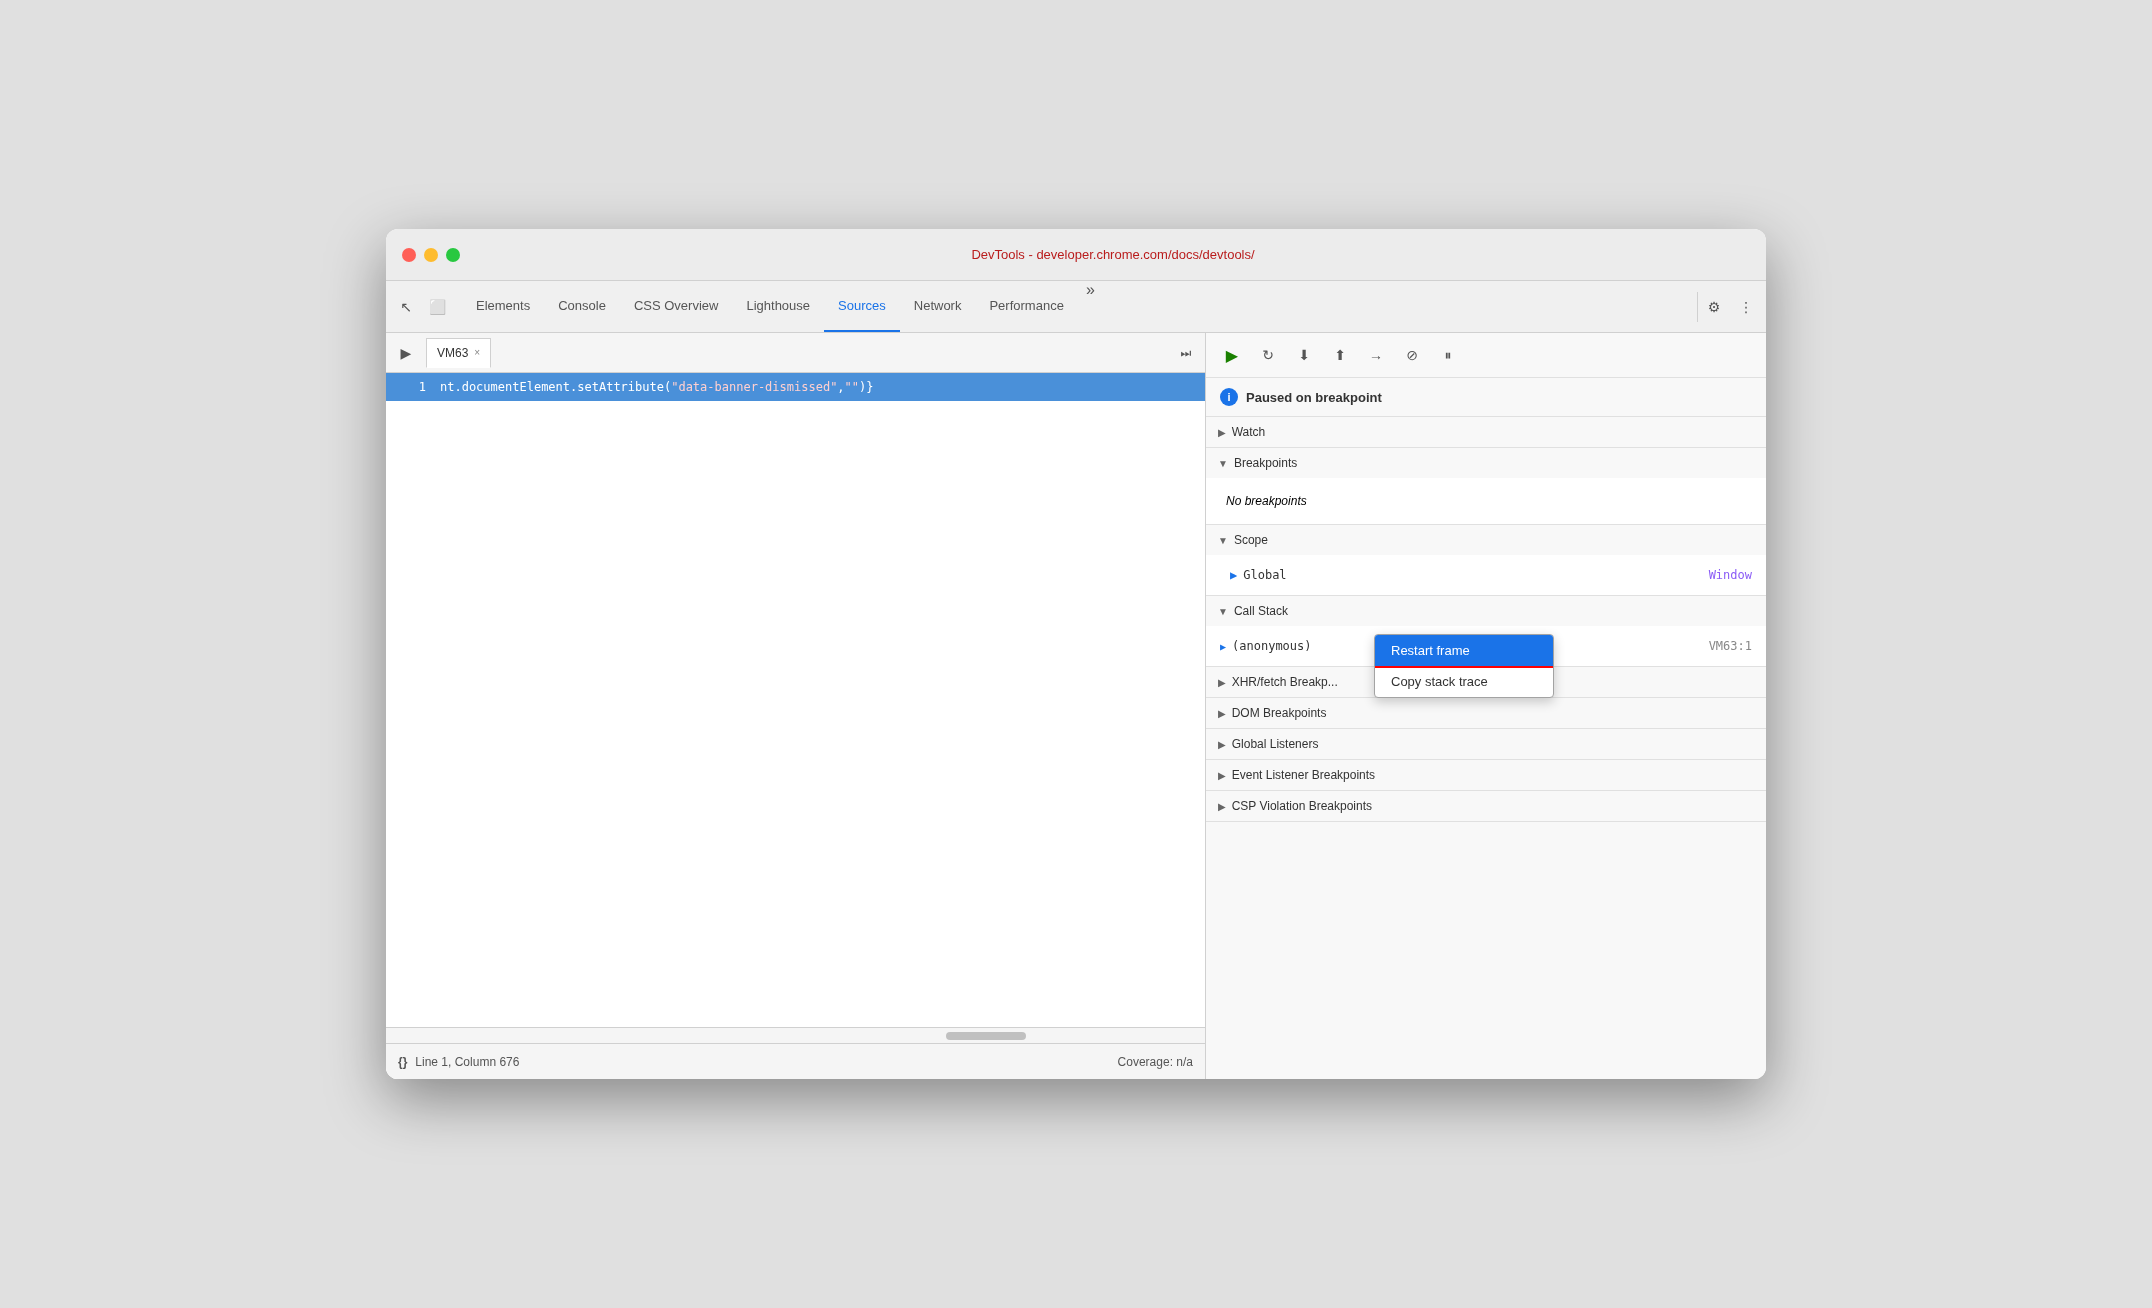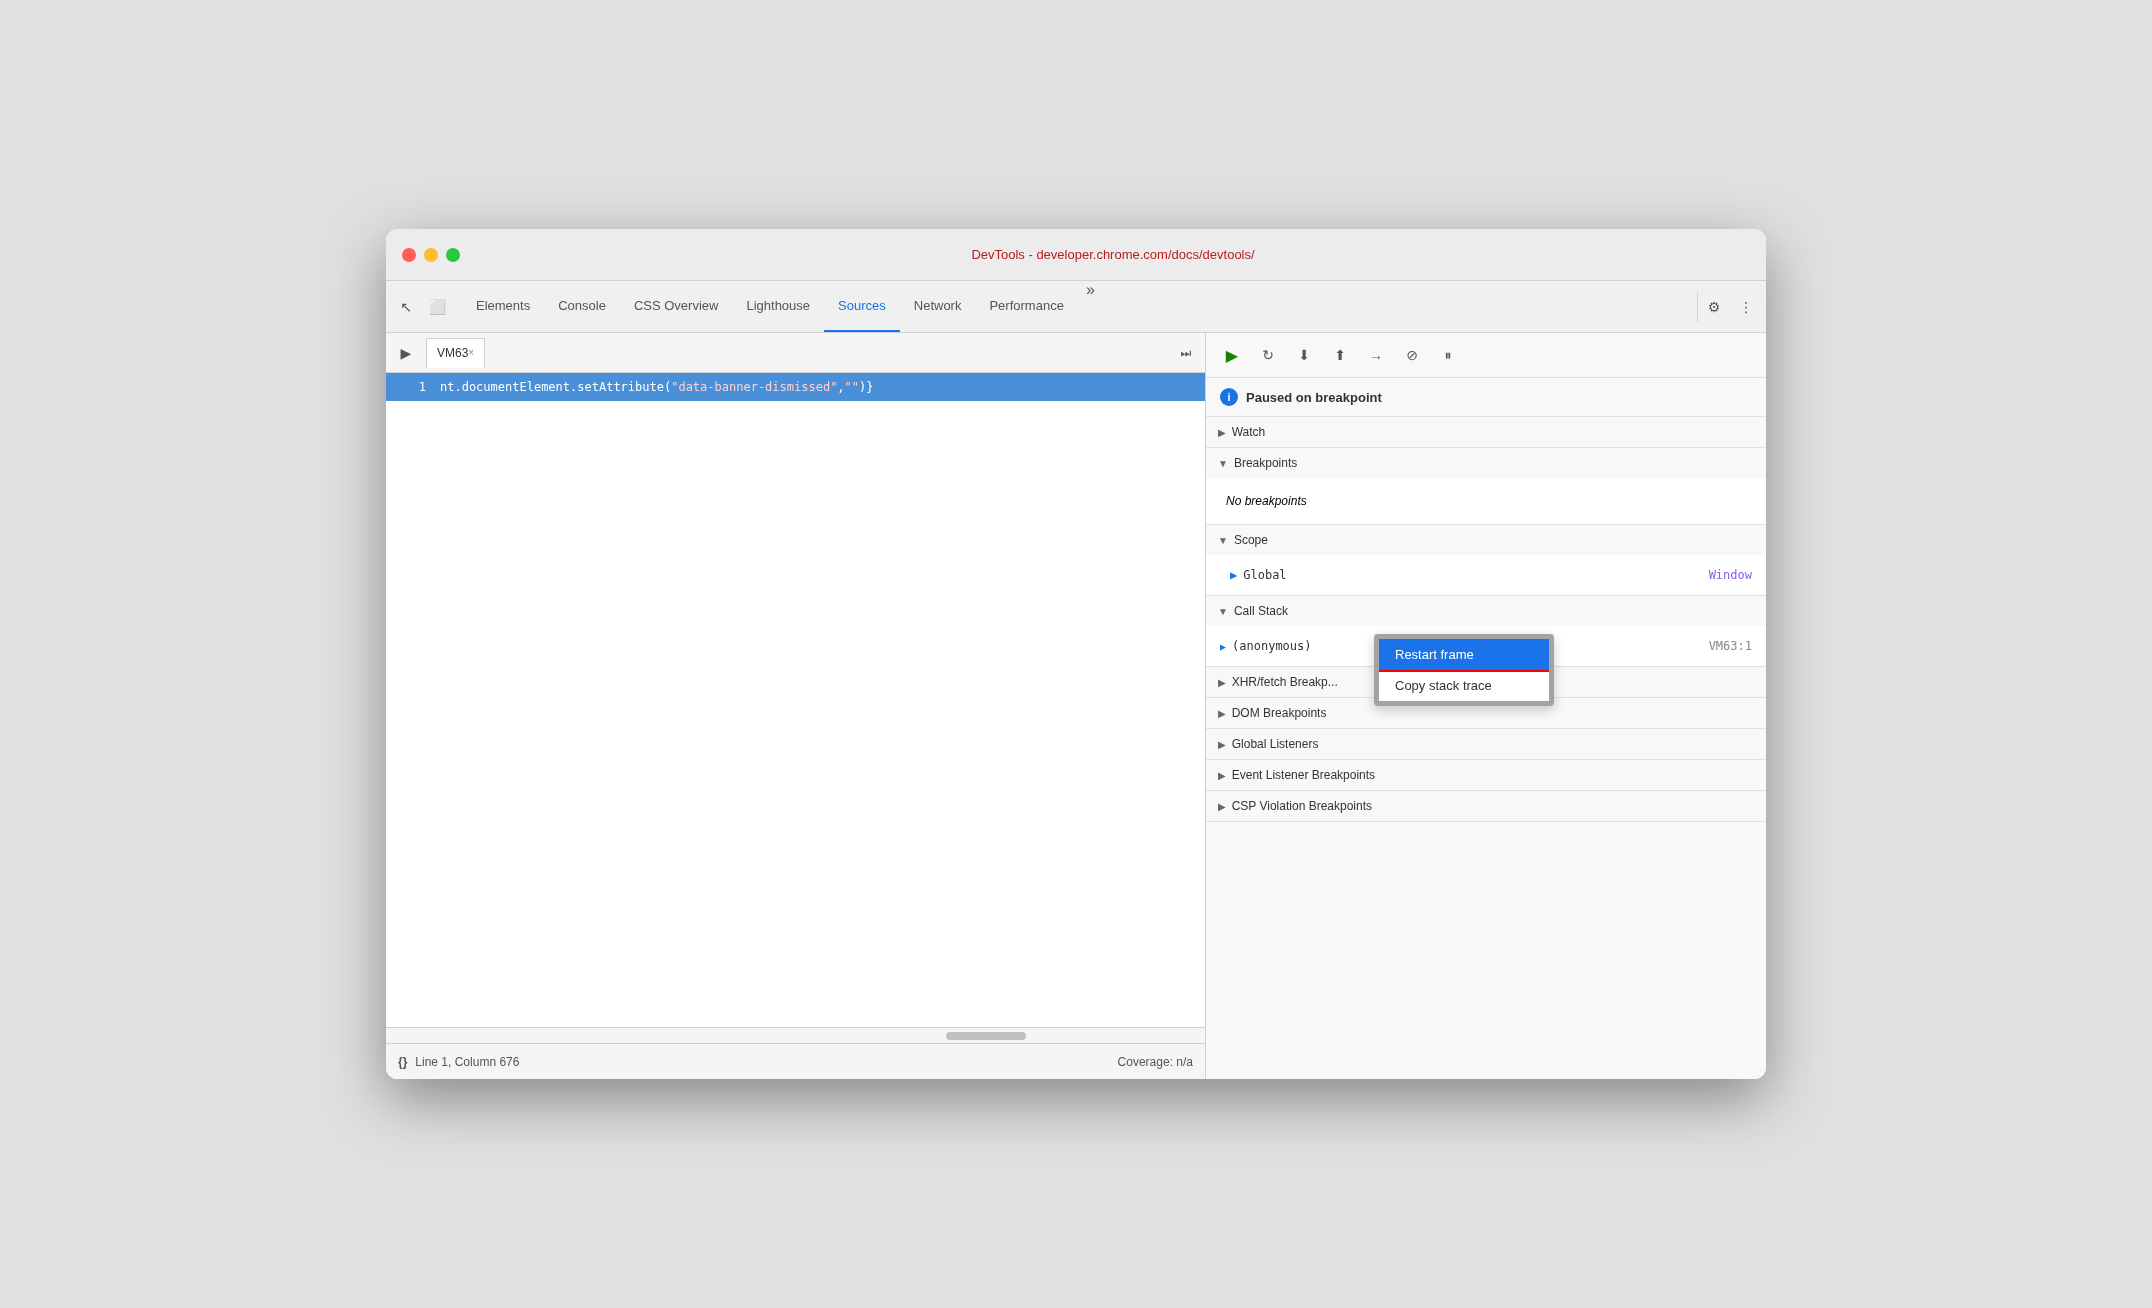--- a/index.html
+++ b/index.html
@@ -168,20 +168,21 @@
       display: flex;
       align-items: center;
       padding: 0 10px;
       height: 30px;
       font-size: 12px;
       color: #333;
       background: #fff;
       border: 1px solid #d0d0d0;
       border-bottom: 1px solid #fff;
       cursor: pointer;
+      gap: 6px;
       margin-right: 2px;
     }
     .file-tab-close {
       font-size: 10px;
       color: #888;
       cursor: pointer;
     }
     .file-tab-spacer {
       flex: 1;
     }
@@ -401,21 +402,21 @@
       margin-left: auto;
       color: #888;
       font-size: 12px;
     }
     
     .context-menu {
       position: absolute;
       left: 168px;
       top: 0px;
       background: #fff;
-      border: 5px solid #a3a3a3;
+      border: 1px solid #a3a3a3;
       border-radius: 4px;
       box-shadow: 0 4px 12px rgba(0,0,0,0.2);
       z-index: 100;
       min-width: 180px;
       overflow: hidden;
     }
     .context-menu-item {
       padding: 8px 16px;
       font-size: 13px;
       color: #333;

